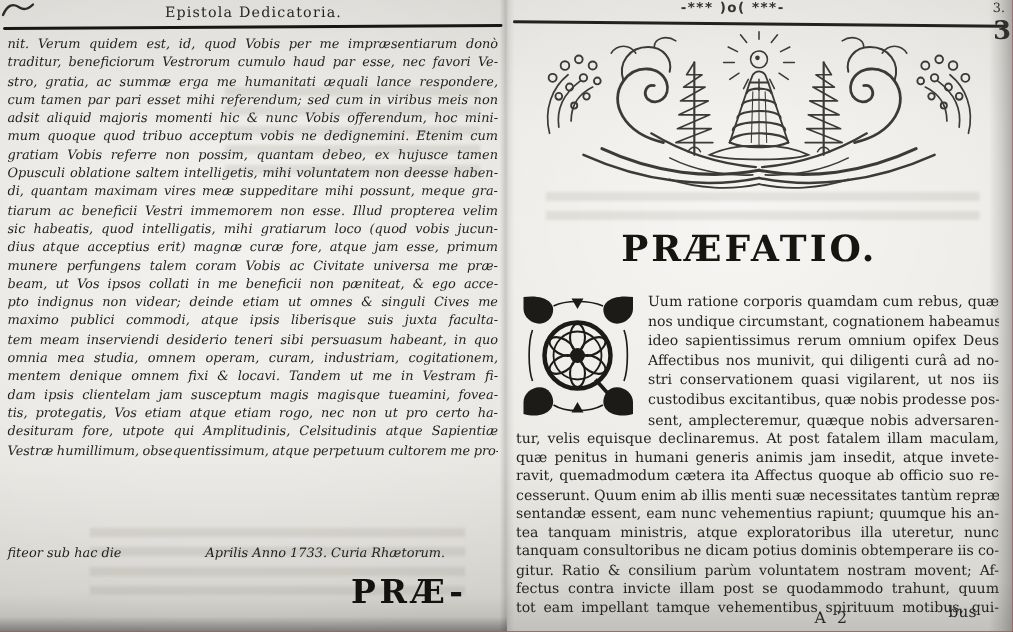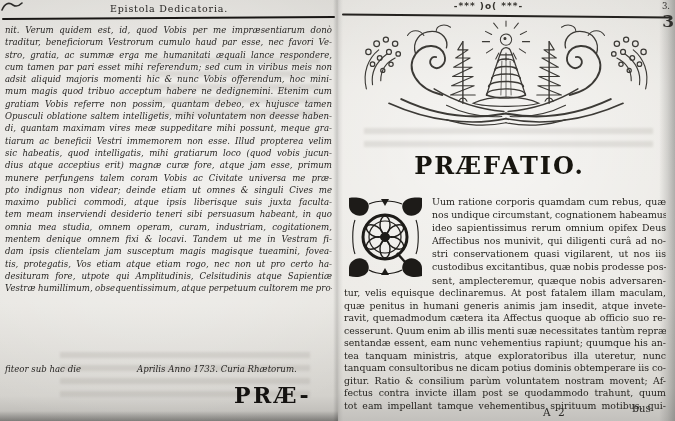--- a/index.html
+++ b/index.html
@@ -110,28 +110,29 @@
 
     <div class="bleed" style="top:58px;left:150px;width:170px;height:60px;"></div>
     <div class="bleed" style="top:352px;left:60px;width:250px;height:46px;"></div>
 
     <div class="body-italic">
         <div class="bl-line">nit.  Verum quidem est, id, quod Vobis per me impræsentiarum donò</div>
         <div class="bl-line">traditur, beneficiorum Vestrorum cumulo haud par esse, nec favori Ve-</div>
         <div class="bl-line">stro, gratia, ac summæ erga me humanitati æquali lance respondere,</div>
         <div class="bl-line">cum tamen par pari esset mihi referendum; sed cum in viribus meis non</div>
         <div class="bl-line">adsit aliquid majoris momenti hic &amp; nunc Vobis offerendum, hoc mini-</div>
-        <div class="bl-line">mum magis quod tribuo acceptum habere ne dedignemini.  Etenim cum</div>
+        <div class="bl-line">mum quoque quod tribuo acceptum vobis ne dedignemini.  Etenim cum</div>
         <div class="bl-line">gratiam Vobis referre non possim, quantam debeo, ex hujusce tamen</div>
         <div class="bl-line">Opusculi oblatione saltem intelligetis, mihi voluntatem non deesse haben-</div>
         <div class="bl-line">di, quantam maximam vires meæ suppeditare mihi possunt, meque gra-</div>
         <div class="bl-line">tiarum ac beneficii Vestri immemorem non esse.  Illud propterea velim</div>
         <div class="bl-line">sic habeatis, quod intelligatis, mihi gratiarum loco (quod vobis jucun-</div>
         <div class="bl-line">dius atque acceptius erit) magnæ curæ fore, atque jam esse, primum</div>
         <div class="bl-line">munere perfungens talem coram Vobis ac Civitate universa me præ-</div>
+        <div class="bl-line">beam, ut Vos ipsos collati in me beneficii non pæniteat, &amp; ego acce-</div>
         <div class="bl-line">pto indignus non videar; deinde etiam ut omnes &amp; singuli Cives me</div>
         <div class="bl-line">maximo publici commodi, atque ipsis liberisque suis juxta faculta-</div>
         <div class="bl-line">tem meam inserviendi desiderio teneri sibi persuasum habeant, in quo</div>
         <div class="bl-line">omnia mea studia, omnem operam, curam, industriam, cogitationem,</div>
         <div class="bl-line">mentem denique omnem fixi &amp; locavi.  Tandem ut me in Vestram fi-</div>
         <div class="bl-line">dam ipsis clientelam jam susceptum magis magisque tueamini, fovea-</div>
         <div class="bl-line">tis, protegatis, Vos etiam atque etiam rogo, nec non ut pro certo ha-</div>
         <div class="bl-line">desituram fore, utpote qui Amplitudinis, Celsitudinis atque Sapientiæ</div>
         <div class="bl-line">Vestræ humillimum, obsequentissimum, atque perpetuum cultorem me pro-</div>
       </div>

